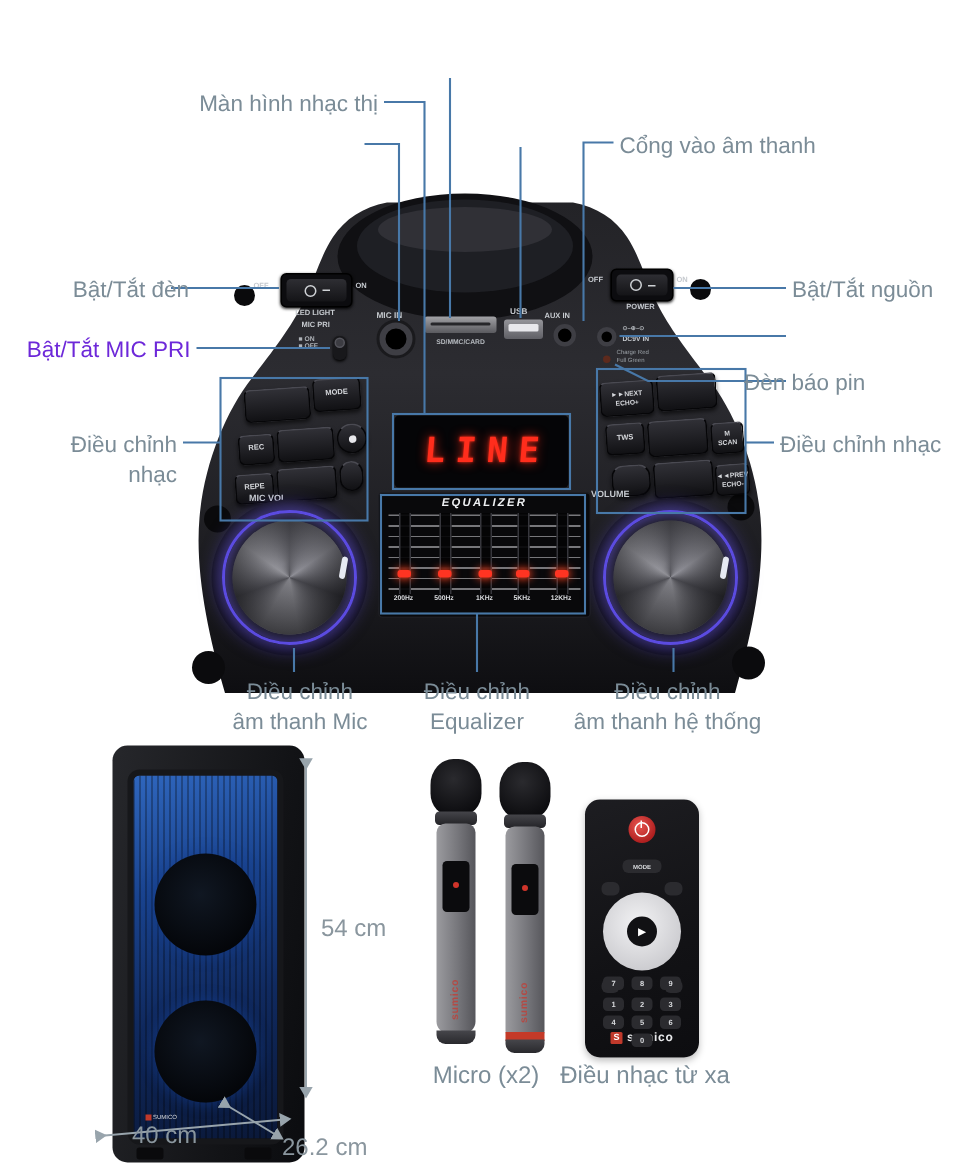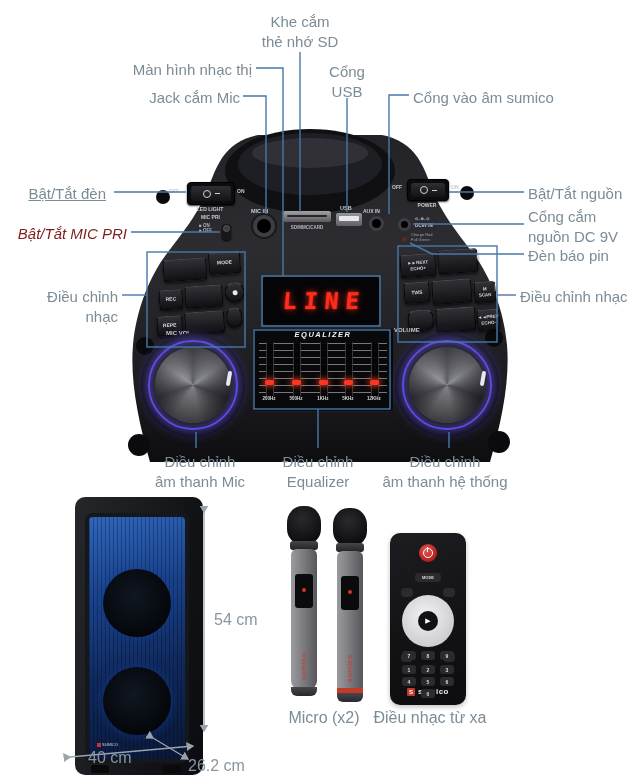--- a/index.html
+++ b/index.html
@@ -2,21 +2,21 @@
 <html><head>
 <meta charset="utf-8">
 <style>
   html,body{margin:0;padding:0;background:#fff;}
   .scene{position:relative;width:640px;height:782px;background:#ffffff;overflow:hidden;
          font-family:"Liberation Sans",sans-serif;}
   .abs{position:absolute;}
   .prelines{white-space:pre-line;}
   
   .lbl{position:absolute;color:#7b8c97;font-size:15px;line-height:1.32;z-index:6;}
-  .lbl.dark{color:#7f1d1d;font-style:italic;}
+  .lbl.dark{color:#6d28d9;}
   .lbl.r{text-align:right;}
   .lbl.c{text-align:center;}
   .dim{position:absolute;color:#8a969e;font-size:16px;z-index:6;}
   .caption{position:absolute;color:#7b8c97;font-size:16px;text-align:center;z-index:6;}
   
   .ptxt{position:absolute;color:#c6cacf;font-weight:bold;z-index:2;line-height:1.2;}
   
   .sw{position:absolute;background:#0c0c0f;border:1px solid #000;border-radius:4px;z-index:2;
       box-shadow:0 1px 2px rgba(0,0,0,.8);}
   .sw .rock{position:absolute;left:3px;right:3px;top:3px;bottom:3px;border-radius:3px;
@@ -345,34 +345,27 @@
       <rect x="147" y="252" width="98" height="95"></rect>
       <rect x="398" y="246" width="99" height="96"></rect>
     </g>
     <g stroke="#98a4ac" stroke-width="1.3" fill="none">
       <line x1="204" y1="512" x2="204" y2="731" marker-start="url(#ah)" marker-end="url(#ah)"></line>
       <line x1="70" y1="757" x2="193" y2="746" marker-start="url(#ah)" marker-end="url(#ah)"></line>
       <line x1="153" y1="738" x2="188" y2="759" marker-start="url(#ah)" marker-end="url(#ah)"></line>
     </g>
   </svg>
 
-  <div class="lbl c prelines" style="left:240px;top:12px;width:120px;">Khe cắm
-thẻ nhớ SD</div>
   <div class="lbl r" style="left:130px;top:60px;width:122px;">Màn hình nhạc thị</div>
-  <div class="lbl r" style="left:130px;top:88px;width:110px;">Jack cắm Mic</div>
-  <div class="lbl c prelines" style="left:317px;top:62px;width:60px;">Cổng
-USB</div>
-  <div class="lbl" style="left:413px;top:88px;width:175px;">Cổng vào âm sumico</div>
-  <div class="lbl r" style="left:16px;top:184px;width:90px;text-decoration:underline;">Bật/Tắt đèn</div>
+  <div class="lbl" style="left:413px;top:88px;width:175px;">Cổng vào âm thanh</div>
+  <div class="lbl r" style="left:36px;top:184px;width:90px;">Bật/Tắt đèn</div>
   <div class="lbl r dark" style="left:10px;top:224px;width:117px;">Bật/Tắt MIC PRI</div>
   <div class="lbl r" style="left:15px;top:287px;width:103px;">Điều chỉnh nhạc</div>
   <div class="lbl" style="left:528px;top:184px;width:110px;">Bật/Tắt nguồn</div>
-  <div class="lbl prelines" style="left:528px;top:207px;width:105px;">Cổng cắm
-nguồn DC 9V</div>
-  <div class="lbl" style="left:528px;top:246px;width:100px;">Đèn báo pin</div>
+  <div class="lbl" style="left:496px;top:246px;width:100px;">Đèn báo pin</div>
   <div class="lbl" style="left:520px;top:287px;width:112px;">Điều chỉnh nhạc</div>
   <div class="lbl c prelines" style="left:140px;top:452px;width:120px;">Điều chỉnh
 âm thanh Mic</div>
   <div class="lbl c prelines" style="left:258px;top:452px;width:120px;">Điều chỉnh
 Equalizer</div>
   <div class="lbl c prelines" style="left:372px;top:452px;width:146px;">Điều chỉnh
 âm thanh hệ thống</div>
 
   <div class="dim" style="left:214px;top:611px;">54 cm</div>
   <div class="dim" style="left:88px;top:749px;">40 cm</div>

